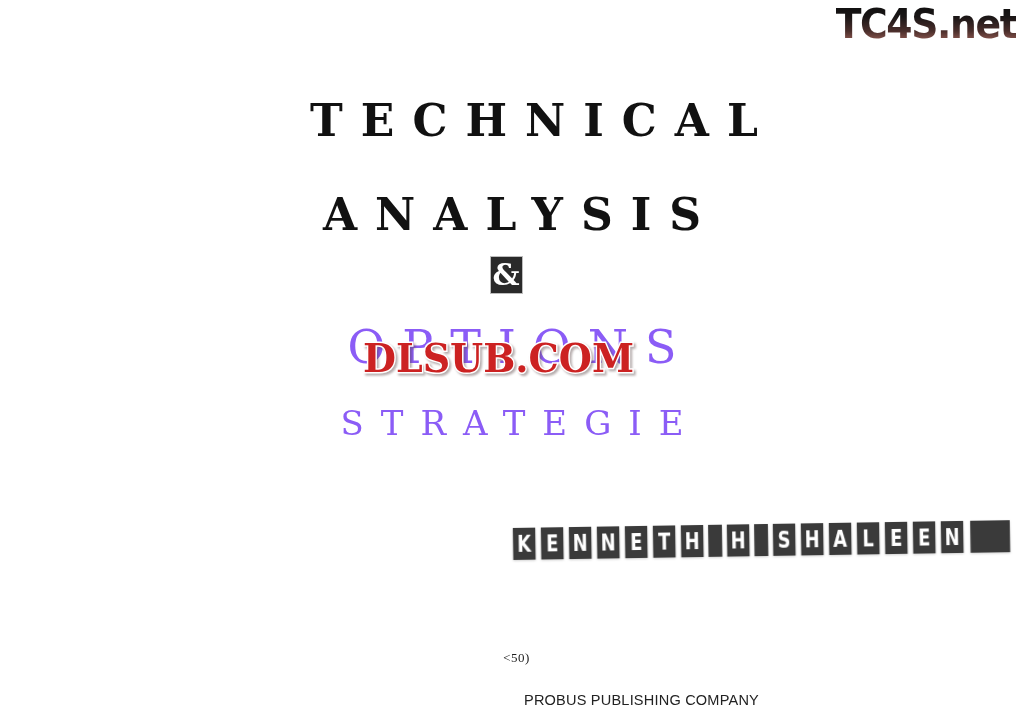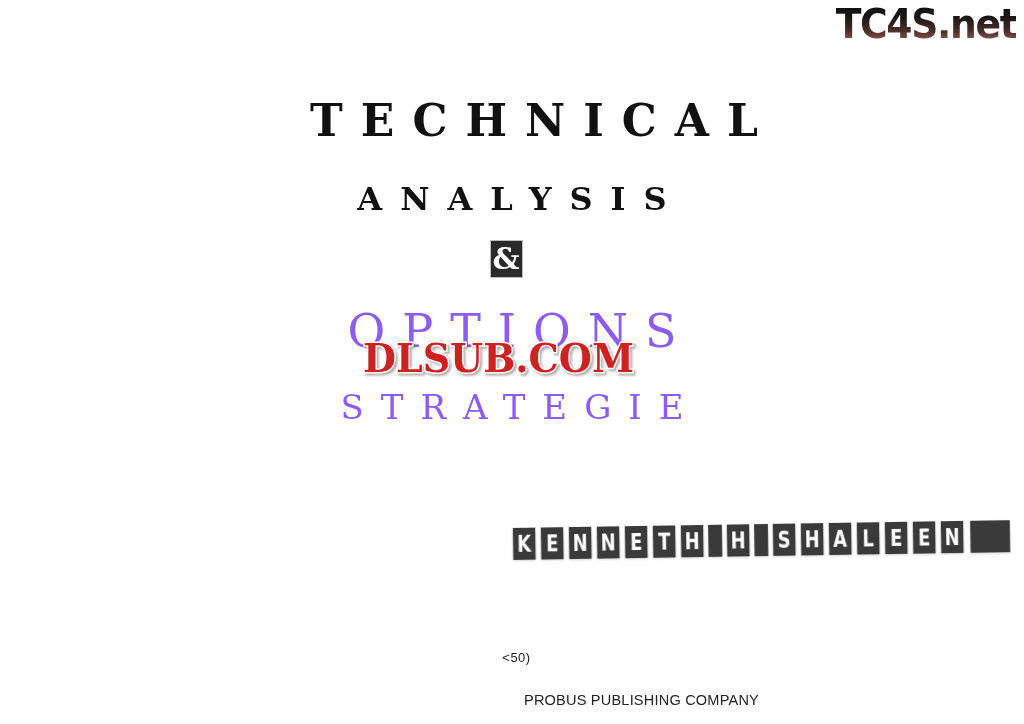--- a/index.html
+++ b/index.html
@@ -61,25 +61,25 @@
 
   #line-technical {
     font-size: 44px;
     line-height: 50px;
     letter-spacing: 18px;
     text-indent: 18px;
     margin-left: 44px;
   }
 
   #line-analysis {
-    font-size: 32px;
+    font-size: 44px;
     line-height: 50px;
     letter-spacing: 18px;
     text-indent: 18px;
-    margin-top: 28px;
+    margin-top: 44px;
   }
 
   
   #amp-wrap {
     margin-top: 12px;
     height: 44px;
     line-height: 44px;
   }
   #amp-block {
     display: inline-block;
@@ -175,21 +175,21 @@
     color: transparent;
   }
 
   
   #page-mark {
     position: absolute;
     left: 9px;
     right: 0;
     top: 650px;
     text-align: center;
-    font-family: Liberation Sans, sans-serif;
+    font-family: Liberation Serif, serif;
     font-size: 13px;
     color: #1d1d1d;
     letter-spacing: 0.5px;
   }
 
   
   #publisher {
     position: absolute;
     left: 524px;
     top: 690px;

